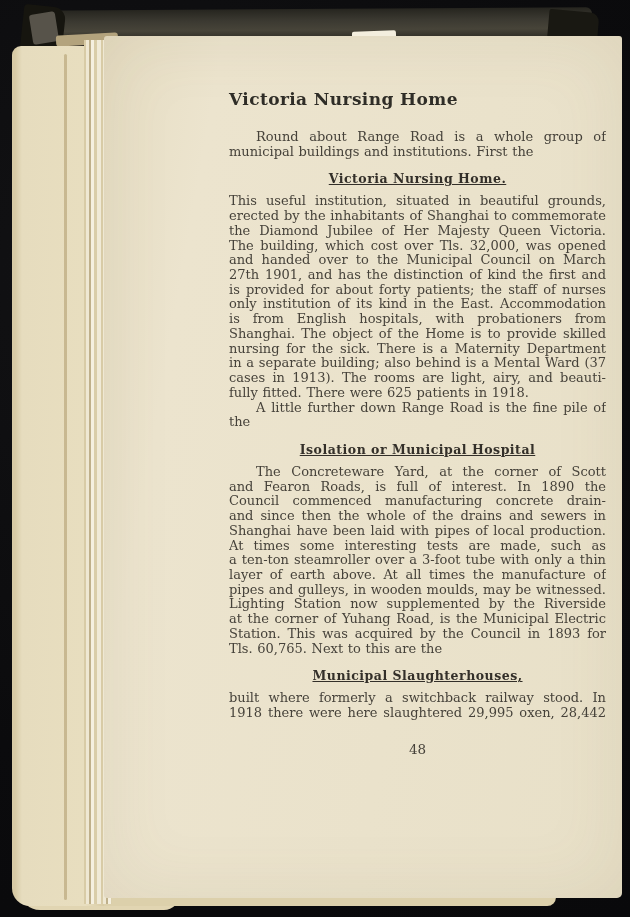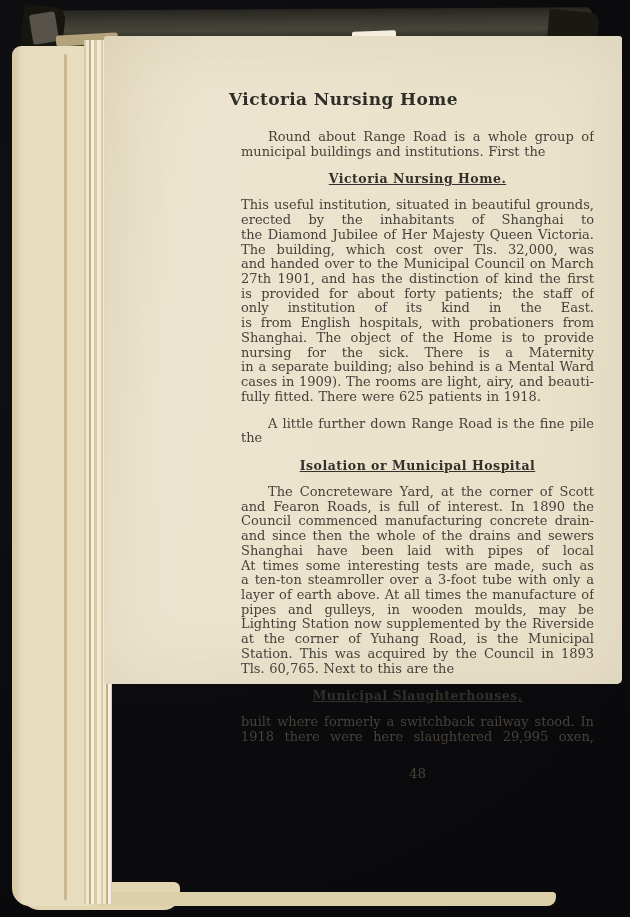--- a/index.html
+++ b/index.html
@@ -67,38 +67,38 @@
       #d8cba6 0px, #d8cba6 2px,
       #efe8d3 2px, #efe8d3 5px,
       #bfb08a 5px, #bfb08a 7px,
       #f5f0e0 7px, #f5f0e0 10px,
       #d9cda9 10px, #d9cda9 13px,
       #f0ead7 13px, #f0ead7 17px);
   }
 
   
   .main-page {
-    position: absolute; left: 104px; top: 36px; width: 518px; height: 648px;
+    position: absolute; left: 104px; top: 36px; width: 518px; height: 862px;
     background: linear-gradient(100deg, #e6ddc3 0%, #ece4ce 18%, #eae2cb 60%, #e8e0c8 100%);
     border-radius: 3px 3px 5px 3px;
     box-shadow: inset 0 0 70px rgba(120, 100, 60, 0.10);
   }
 
   
   .textblock {
     position: absolute; left: 125px; top: 52px; width: 377px;
     color: #46423a;
     font-size: 13px;
   }
   .h1 {
     font-size: 17px; font-weight: bold; line-height: 22px;
     letter-spacing: 0.4px; color: #2f2d27;
     margin: 0 0 20px 0;
   }
-  .para { margin: 12px; }
+  .para { margin: 0; }
   .line {
     height: 14.72px; line-height: 14.72px;
     text-align: justify; text-align-last: justify;
     overflow: hidden; word-spacing: 0.5px;
   }
   .line.last-left { text-align-last: left; }
   .line.indent { text-indent: 27px; }
   .subheading {
     font-size: 12.5px; font-weight: bold; line-height: 15px;
     text-align: center; letter-spacing: 0.5px; color: #332f29;
@@ -142,22 +142,22 @@
             <div class="line">erected by the inhabitants of Shanghai to commemorate</div>
             <div class="line">the Diamond Jubilee of Her Majesty Queen Victoria.</div>
             <div class="line">The building, which cost over Tls. 32,000, was opened</div>
             <div class="line">and handed over to the Municipal Council on March</div>
             <div class="line">27th 1901, and has the distinction of kind the first and</div>
             <div class="line">is provided for about forty patients; the staff of nurses</div>
             <div class="line">only institution of its kind in the East.  Accommodation</div>
             <div class="line">is from English hospitals, with probationers from</div>
             <div class="line">Shanghai.  The object of the Home is to provide skilled</div>
             <div class="line">nursing for the sick.  There is a Maternity Department</div>
-            <div class="line">in a separate building; also behind is a Mental Ward (22</div>
-            <div class="line">cases in 1909).  The rooms are light, airy, and beauti-</div>
+            <div class="line">in a separate building; also behind is a Mental Ward (37</div>
+            <div class="line">cases in 1913).  The rooms are light, airy, and beauti-</div>
             <div class="line last-left">fully fitted.  There were 625 patients in 1918.</div>
           </div>
           <div class="para">
             <div class="line indent">A little further down Range Road is the fine pile of</div>
             <div class="line last-left">the</div>
           </div>
           <div class="subheading">Isolation or Municipal Hospital</div>
           <div class="para">
             <div class="line indent">The Concreteware Yard, at the corner of Scott</div>
             <div class="line">and Fearon Roads, is full of interest.  In 1890 the</div>

